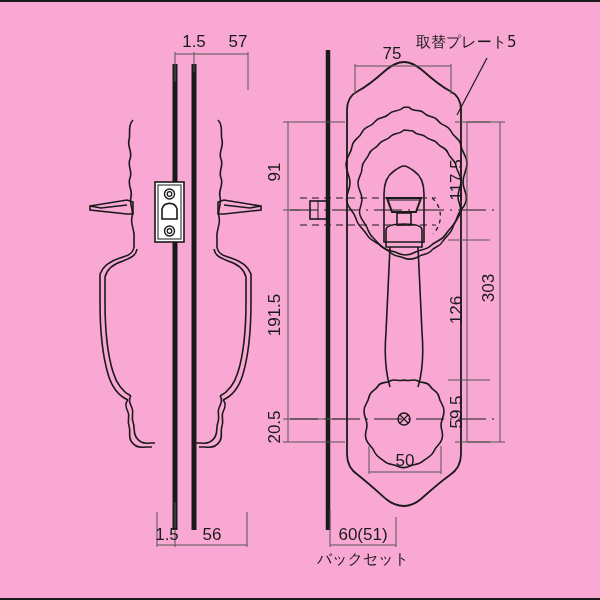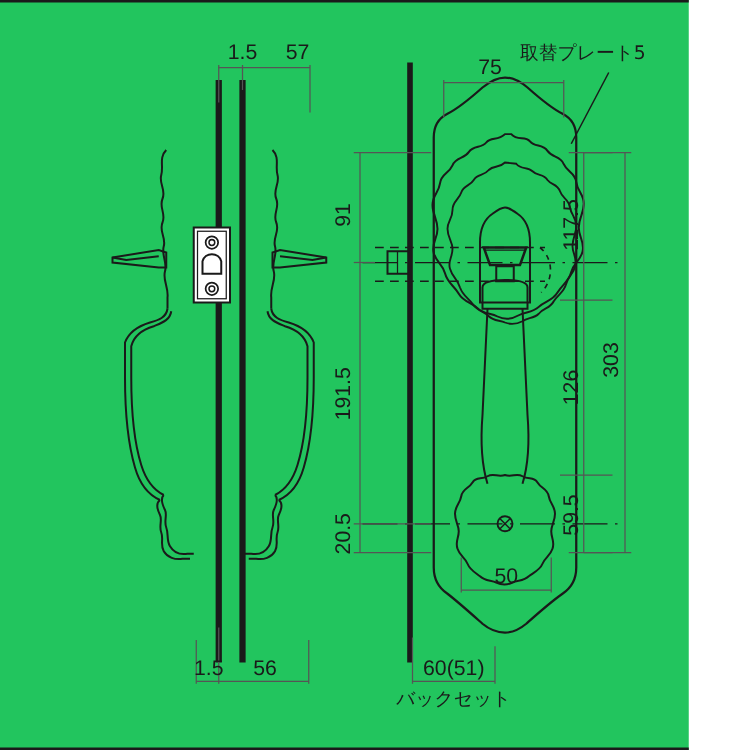--- a/index.html
+++ b/index.html
@@ -2,22 +2,22 @@
 <html><head>
 <meta charset="utf-8">
 <style>
   html,body{margin:0;padding:0;background:#ffffff;}
   body{
     width:600px;height:600px;
     font-family:"Liberation Sans","DejaVu Sans",sans-serif;
     overflow:hidden;position:relative;
   }
   #sheet{
-    position:absolute;left:0;top:0;width:551px;height:600px;
-    background:#22c55e;
+    position:absolute;left:0;top:0;width:600px;height:600px;
+    background:#f9a8d4;
     box-sizing:border-box;
     border-top:2px solid #1a1a1a;
     border-bottom:2px solid #1a1a1a;
   }
   svg{display:block;width:600px;height:600px;}
   .dimtxt{
     font-family:"Liberation Sans","DejaVu Sans",sans-serif;
     font-size:17px;fill:#1a1a1a;
   }
   .jptxt{

